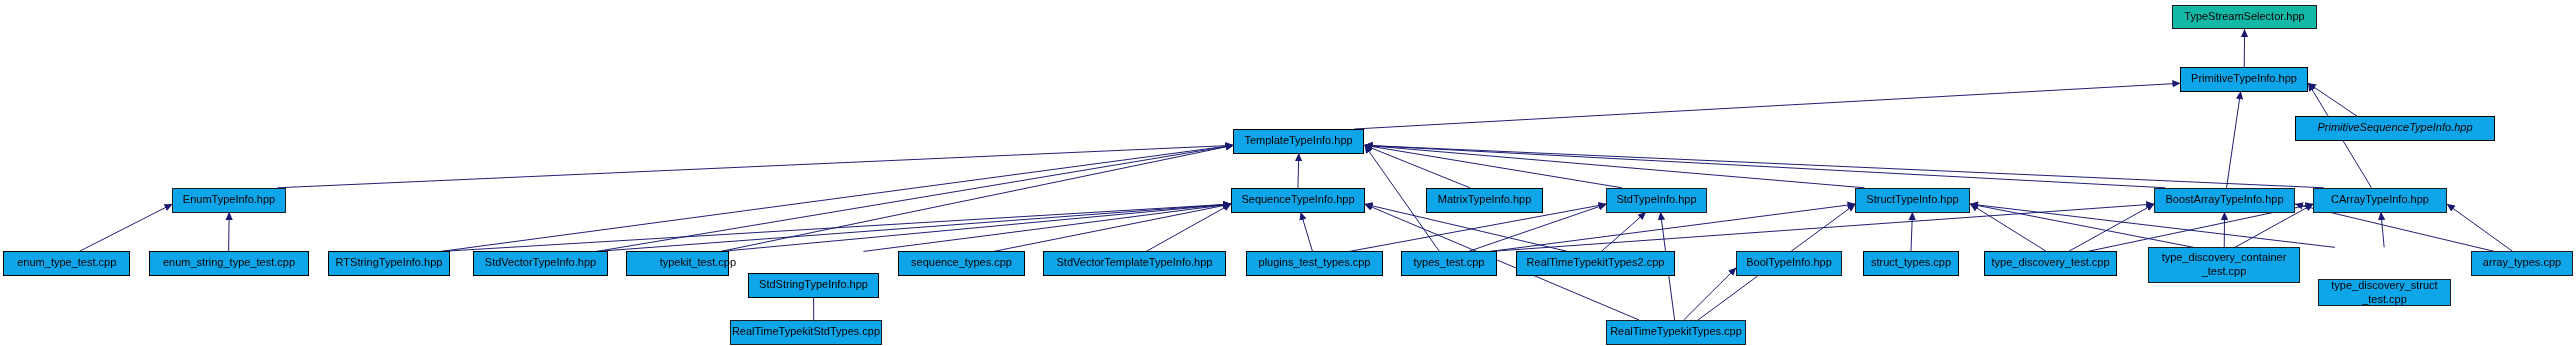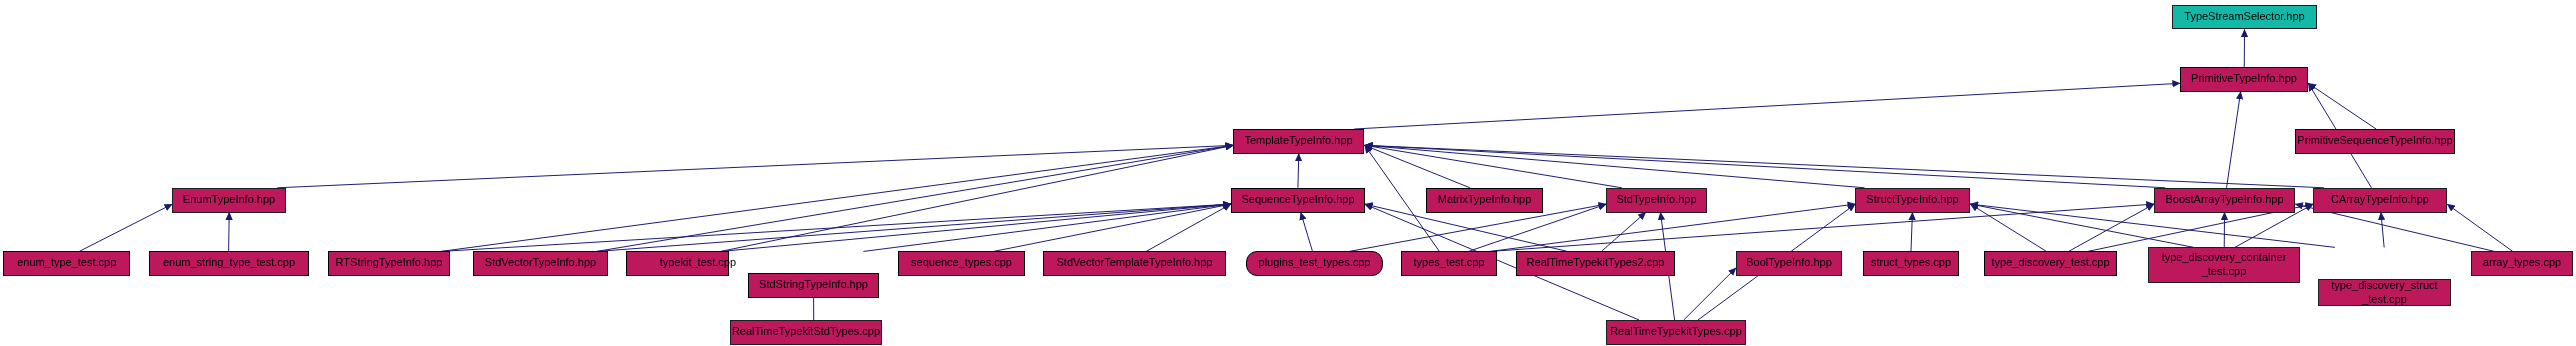--- a/index.html
+++ b/index.html
@@ -1,19 +1,19 @@
 <!DOCTYPE html>
 <html style="font-size:13px"><head>
 <meta charset="utf-8">
 <style>
   html,body{margin:0;padding:0;background:#ffffff;}
   #graph{position:relative;width:2576px;height:347px;background:#ffffff;overflow:hidden;
          font-family:"Liberation Sans","DejaVu Sans",sans-serif;}
   #edge-layer{position:absolute;left:0;top:0;z-index:0;}
-  .node{position:absolute;z-index:1;box-sizing:border-box;background:#be185d;
+  .node{position:absolute;z-index:1;box-sizing:border-box;background:#0ea5e9;
         border:0.8px solid #000000;color:#000000;font-size:11px;line-height:1.25;
         display:flex;flex-direction:column;align-items:center;justify-content:center;
         text-align:center;padding:0 3.3px;white-space:nowrap;cursor:pointer;}
   .node.bold{border-width:1.6px;border-color:#1f1f1f;}
   .node.main{border-width:1.6px;border-color:#1f1f1f;background:#14b8a6;}
   .edge-line{stroke:#191970;stroke-width:1.2;fill:none;}
 </style>
 </head>
 <body>
 
@@ -74,21 +74,21 @@
     </svg>
     <div class="node main" title="TypeStreamSelector.hpp" style="left: 2172px; top: 4.9px; width: 145px; height: 24.5px;">
       <span>TypeStreamSelector.hpp</span>
     </div>
     <div class="node normal" title="PrimitiveTypeInfo.hpp" style="left: 2180px; top: 67px; width: 128px; height: 24.5px;">
       <span>PrimitiveTypeInfo.hpp</span>
     </div>
     <div class="node normal" title="TemplateTypeInfo.hpp" style="left: 1233px; top: 129px; width: 131px; height: 24.5px;">
       <span>TemplateTypeInfo.hpp</span>
     </div>
-    <div class="node normal" title="PrimitiveSequenceTypeInfo.hpp" style="left: 2295px; top: 129px; width: 160px; height: 24.5px;">
+    <div class="node normal" title="PrimitiveSequenceTypeInfo.hpp" style="left: 2295px; top: 116px; width: 200px; height: 24.5px; font-style: italic;">
       <span>PrimitiveSequenceTypeInfo.hpp</span>
     </div>
     <div class="node bold" title="EnumTypeInfo.hpp" style="left: 172px; top: 188px; width: 114px; height: 24.5px;">
       <span>EnumTypeInfo.hpp</span>
     </div>
     <div class="node normal" title="SequenceTypeInfo.hpp" style="left: 1231px; top: 188px; width: 134px; height: 24.5px;">
       <span>SequenceTypeInfo.hpp</span>
     </div>
     <div class="node normal" title="MatrixTypeInfo.hpp" style="left: 1426px; top: 188px; width: 117px; height: 24.5px;">
       <span>MatrixTypeInfo.hpp</span>
@@ -122,21 +122,21 @@
     </div>
     <div class="node normal" title="StdStringTypeInfo.hpp" style="left: 748px; top: 251px; width: 131px; height: 24.5px; margin-top: 22px;">
       <span>StdStringTypeInfo.hpp</span>
     </div>
     <div class="node normal" title="sequence_types.cpp" style="left: 898px; top: 251px; width: 127px; height: 24.5px;">
       <span>sequence_types.cpp</span>
     </div>
     <div class="node normal" title="StdVectorTemplateTypeInfo.hpp" style="left: 1043px; top: 251px; width: 183px; height: 24.5px;">
       <span>StdVectorTemplateTypeInfo.hpp</span>
     </div>
-    <div class="node normal" title="plugins_test_types.cpp" style="left: 1246px; top: 251px; width: 137px; height: 24.5px; border-radius: 11px;">
+    <div class="node normal" title="plugins_test_types.cpp" style="left: 1246px; top: 251px; width: 137px; height: 24.5px;">
       <span>plugins_test_types.cpp</span>
     </div>
     <div class="node normal" title="types_test.cpp" style="left: 1401px; top: 251px; width: 96px; height: 24.5px;">
       <span>types_test.cpp</span>
     </div>
     <div class="node normal" title="RealTimeTypekitTypes2.cpp" style="left: 1516px; top: 251px; width: 159px; height: 24.5px;">
       <span>RealTimeTypekitTypes2.cpp</span>
     </div>
     <div class="node bold" title="BoolTypeInfo.hpp" style="left: 1736px; top: 251px; width: 106px; height: 24.5px;">
       <span>BoolTypeInfo.hpp</span>

